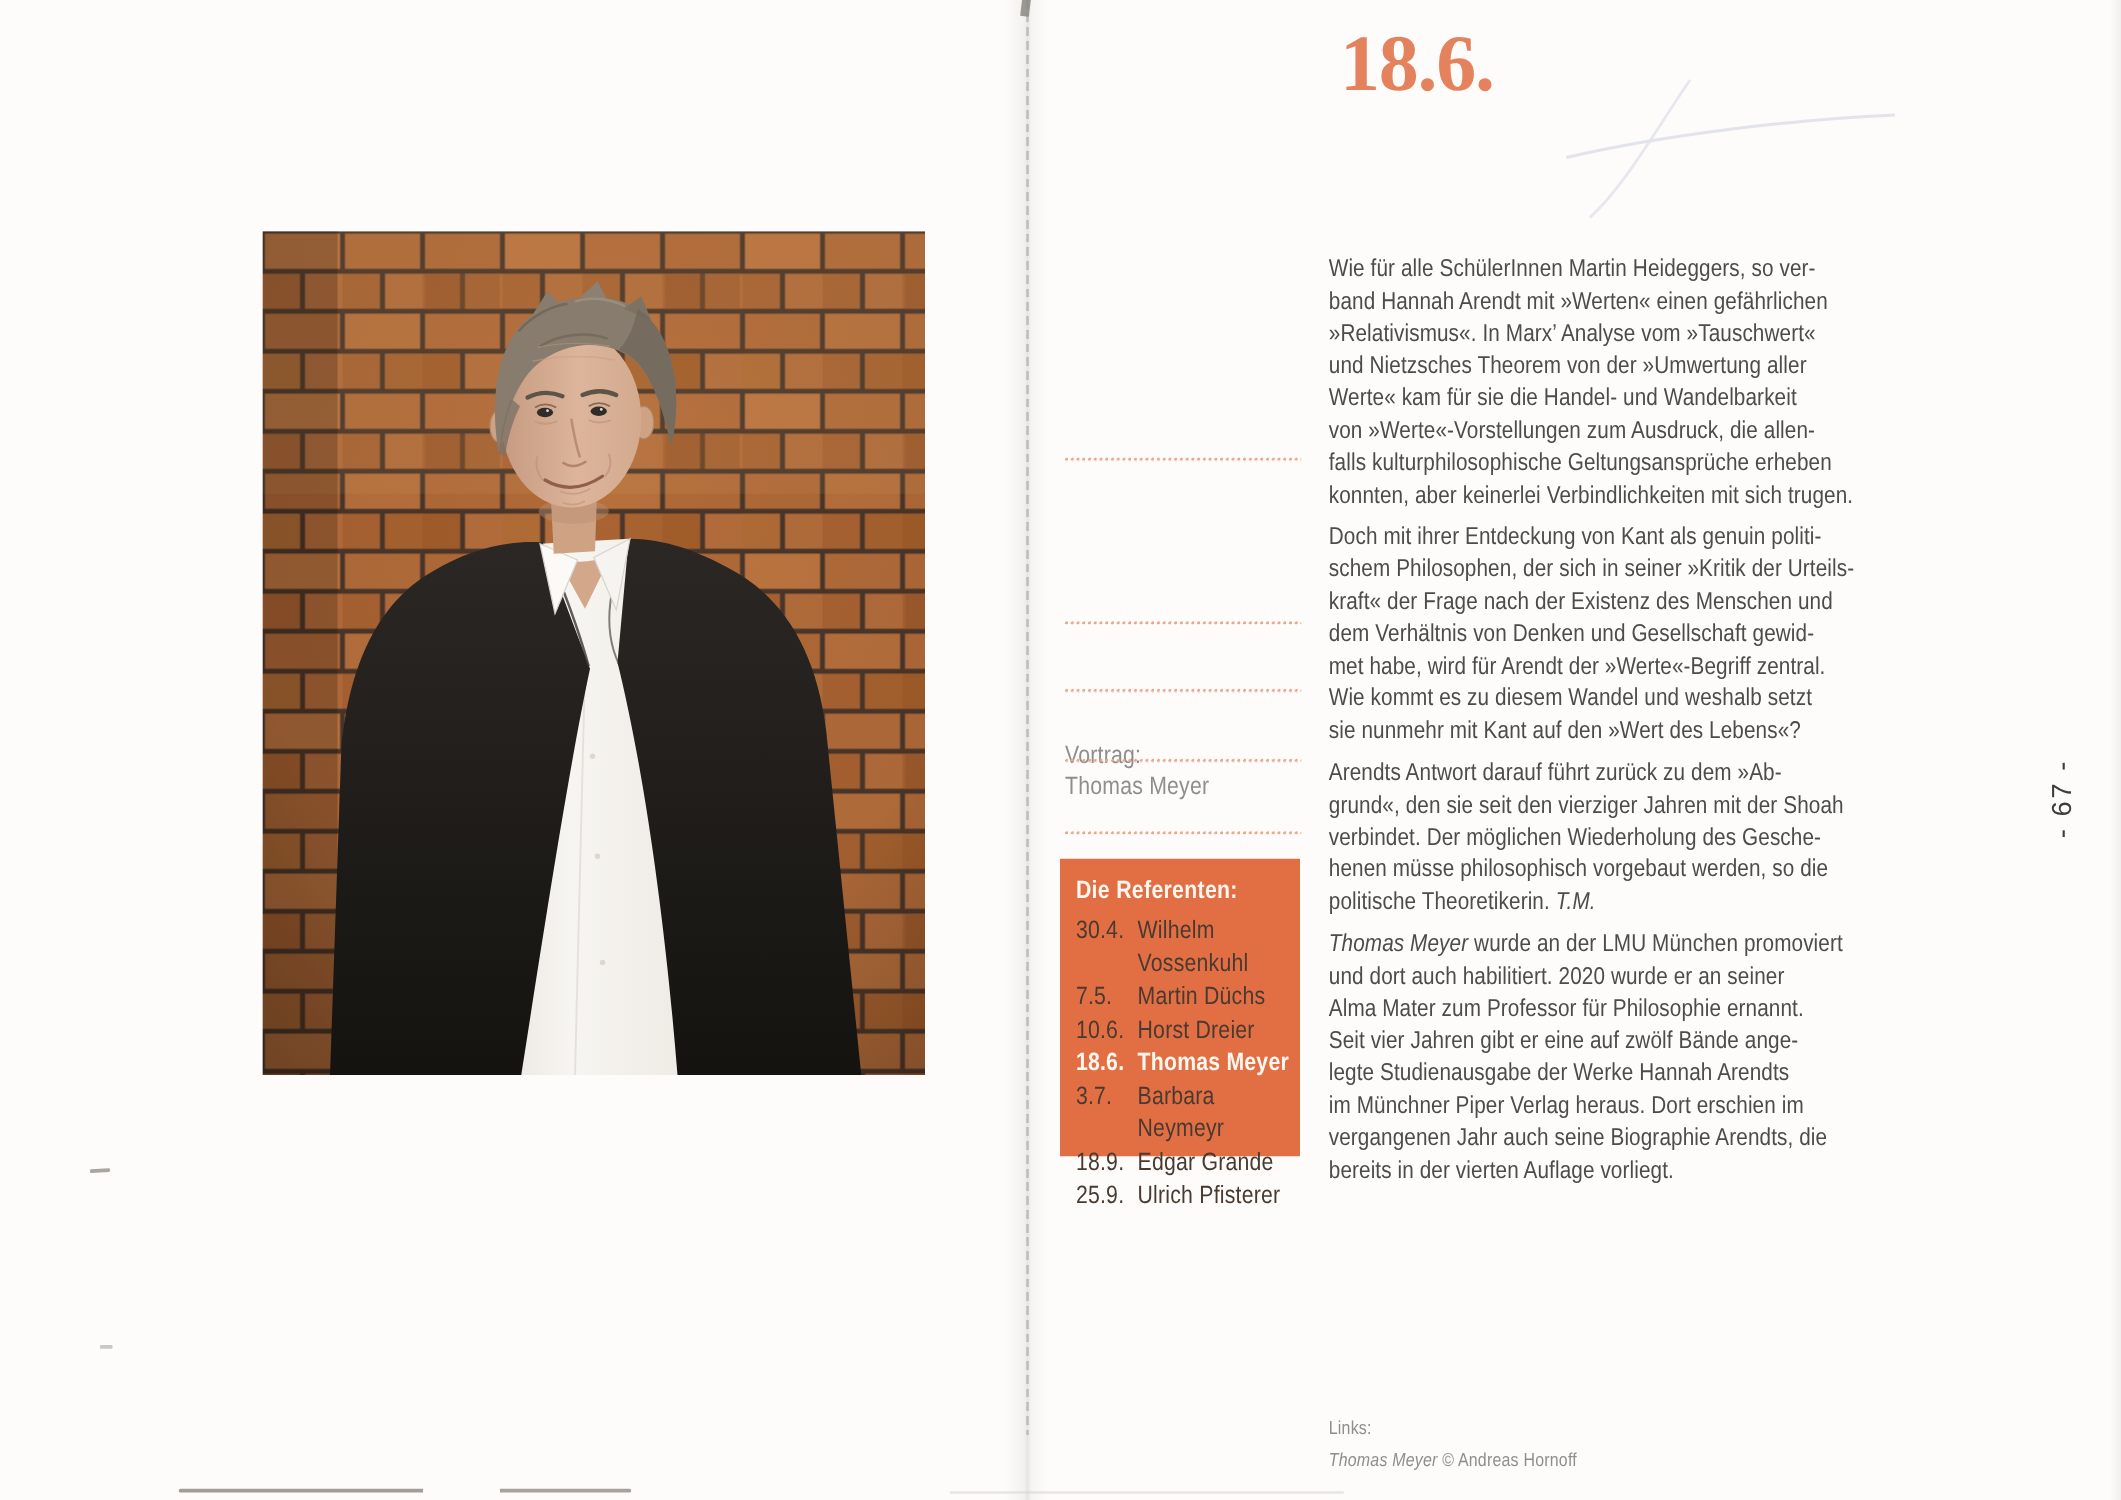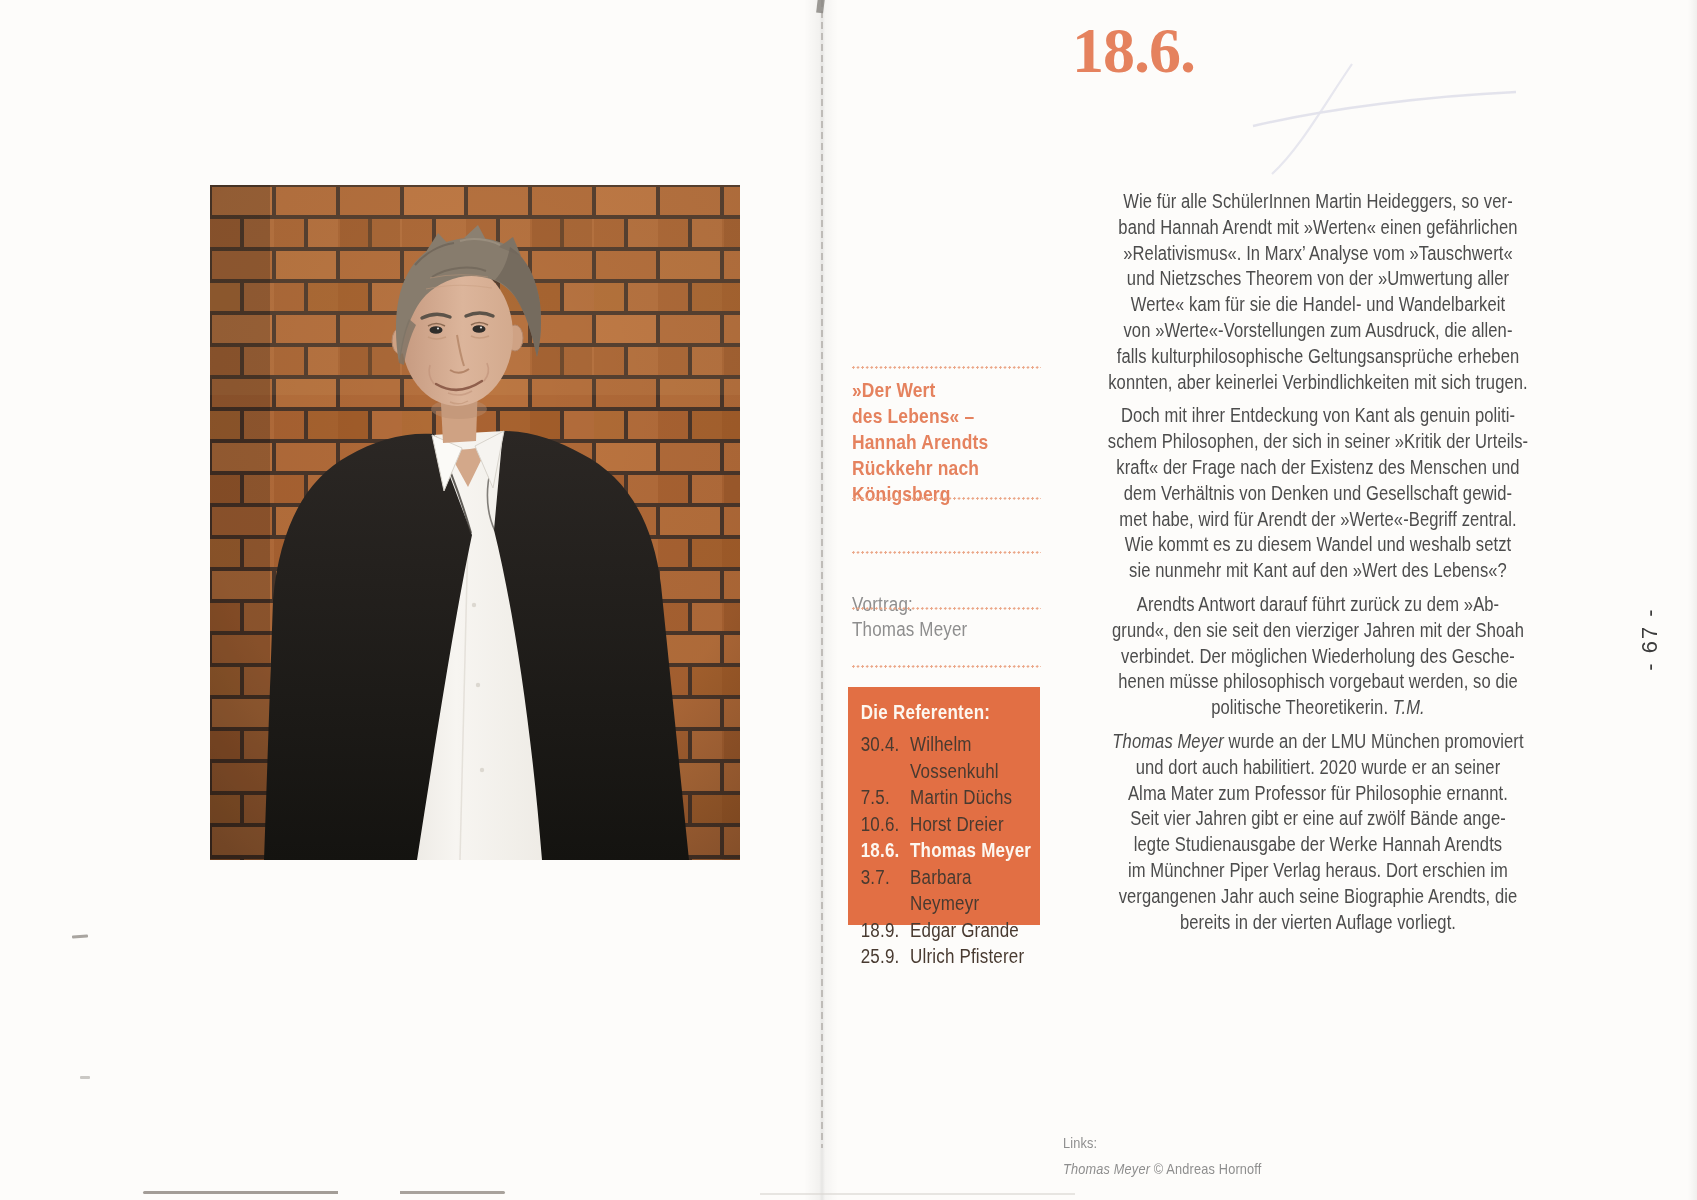--- a/index.html
+++ b/index.html
@@ -40,21 +40,21 @@
     background-size:4.6px 3px;background-repeat:repeat-x;}
 
   #ref-box{left:848px;top:687px;width:192px;height:238px;background:var(--boxbg);}
   #ref-inner{padding:12px 0 0 15px;width:224px;}
   #ref-title{font-size:20px;font-weight:bold;color:#fdf7f0;line-height:26px;margin-bottom:6px;letter-spacing:.3px;}
   .ref-row{display:flex;font-size:20px;line-height:26.5px;color:var(--boxtext);letter-spacing:.2px;}
   .ref-date{width:58px;flex:0 0 58px;}
   .ref-name{flex:1;}
   .ref-hl{color:#fdf7f0;font-weight:bold;}
 
-  #body-col{left:1063px;top:189px;width:600px;text-align:center;}
+  #body-col{left:1063px;top:203px;width:600px;}
   .para{margin:0 0 8px 0;font-size:19.5px;line-height:25.8px;color:var(--bodytext);letter-spacing:.1px;}
   .para em{font-style:italic;}
 
   #caption{left:1063px;top:1130px;font-size:15px;line-height:26px;color:var(--gray);letter-spacing:.2px;}
   #caption em{font-style:italic;}
 
   #page-number{left:1570px;top:626px;width:160px;height:26px;text-align:center;
     transform:rotate(-90deg);font-size:22px;letter-spacing:2px;color:#3c3c3c;}
 </style>
 </head>
@@ -183,29 +183,20 @@
 
   <div id="date-heading" class="abs">18.6.</div>
 
   <svg id="x-mark" class="abs" width="290" height="130" viewBox="0 0 290 130">
     <path d="M 13,70 C 90,52 190,40 276,36" stroke="#e0e0ea" stroke-width="2.4" fill="none" opacity="0.9"></path>
     <path d="M 112,8 C 82,52 60,92 32,118" stroke="#e3e3ec" stroke-width="2.2" fill="none" opacity="0.85"></path>
   </svg>
 
   <div class="abs dotline" style="top:366px"></div>
 
-  <div class="abs sb" style="top:377px">
-    <div class="cx sb-title">
-        <div class="ln">»Der Wert</div>
-        <div class="ln">des Lebens« –</div>
-        <div class="ln">Hannah Arendts</div>
-        <div class="ln">Rückkehr nach</div>
-        <div class="ln">Königsberg</div>
-      </div>
-  </div>
   <div class="abs dotline" style="top:497px"></div>
 
   <div class="abs dotline" style="top:551px"></div>
 
   <div class="abs sb" style="top:592px">
     <div class="cx sb-gray">
       <div class="ln">Vortrag:</div>
       <div class="ln">Thomas Meyer</div>
     </div>
   </div>

